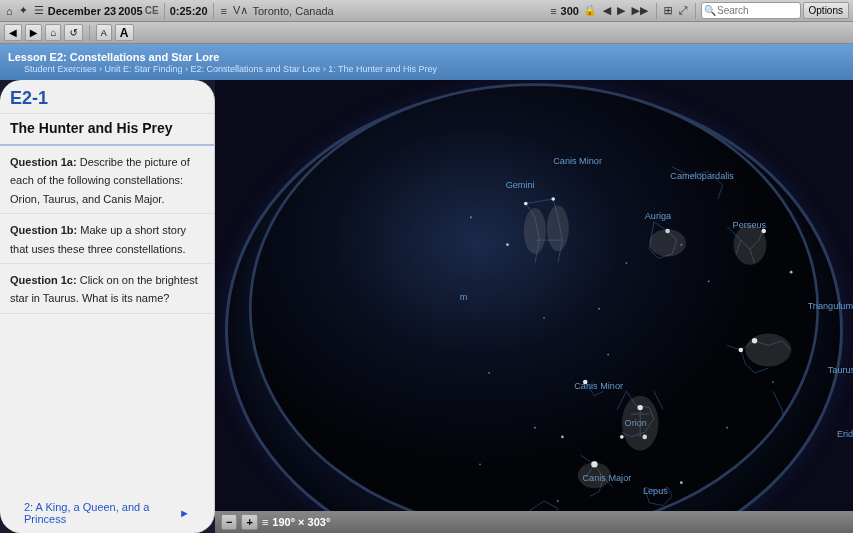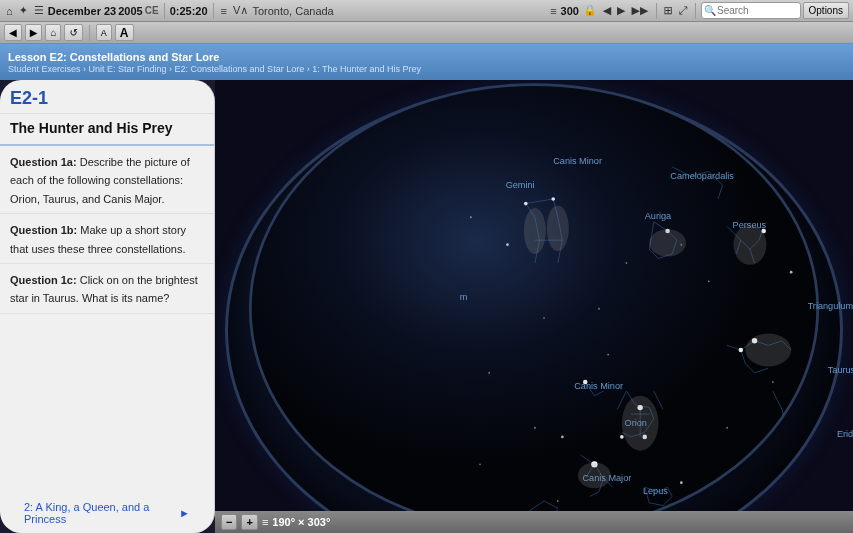--- a/index.html
+++ b/index.html
@@ -117,20 +117,21 @@
     }
     .breadcrumb-title {
       color: white;
       font-size: 11px;
       font-weight: bold;
     }
     .breadcrumb-sub {
       color: #cce0ff;
       font-size: 9px;
       margin-top: 1px;
+      margin-left: 16px;
     }
 
     
     #main {
       display: flex;
       flex: 1;
       overflow: hidden;
     }
 
     

